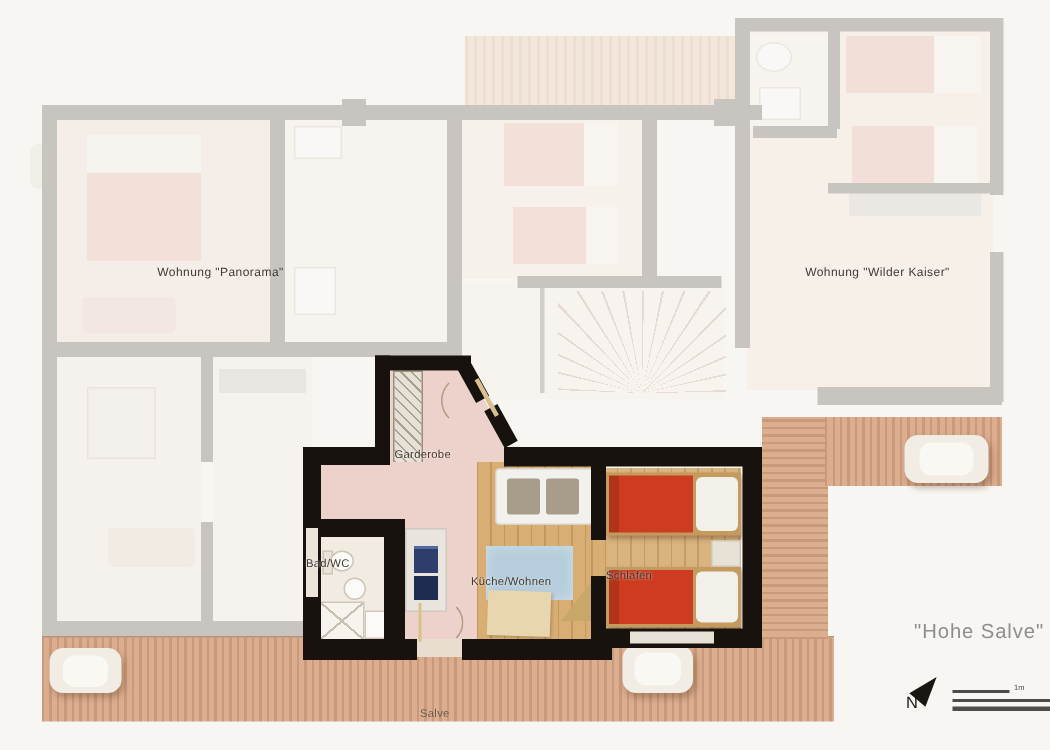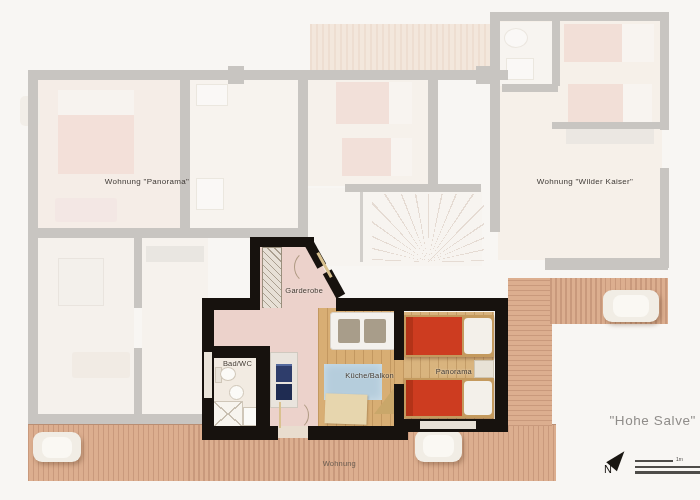--- a/index.html
+++ b/index.html
@@ -6,22 +6,22 @@
   #stage{position:relative;width:700px;height:500px;background:#f8f6f3;overflow:hidden;
          font-family:"Liberation Sans", sans-serif;}
   .a{position:absolute;}
   
   #faded{position:absolute;inset:0;opacity:.45;}
   .fwall{position:absolute;background:#8f8b86;}
   .fwall-thin{position:absolute;background:#a5a19c;}
   
   .awall{position:absolute;background:#17120e;}
   
-  .lbl{position:absolute;font-size:7.5px;line-height:9px;color:#41382f;text-align:right;
-       letter-spacing:.2px;white-space:nowrap;text-shadow:0 0 2px rgba(255,255,255,.8);}
+  .lbl{position:absolute;font-size:7.5px;line-height:9px;color:#41382f;text-align:left;
+       letter-spacing:.2px;white-space:nowrap;text-shadow:0 0 2px rgba(255,255,255,.8);margin-top:12px;}
   .biglbl{position:absolute;font-size:8px;line-height:10px;color:#3f3a36;text-align:center;
        letter-spacing:.3px;white-space:nowrap;}
   
   .deck-v{background:repeating-linear-gradient(90deg,#c9997c 0 1.5px,#dcae8f 1.5px 5px);}
   .deck-h{background:repeating-linear-gradient(0deg,#c9997c 0 1.5px,#dcae8f 1.5px 5px);}
   .chair{position:absolute;background:#f1ede5;border-radius:9px;
          box-shadow:2px 3px 4px rgba(96,62,38,.35);}
   .chair>i{position:absolute;left:18%;top:15%;width:64%;height:70%;background:#faf8f3;
          border-radius:8px;display:block;}
   .fan{background:repeating-conic-gradient(from 250deg at 50% 100%,rgba(176,142,120,.55) 0 1.2deg,transparent 1.2deg 11deg);}
@@ -104,21 +104,21 @@
   <div class="a deck-v" style="left:550px;top:278px;width:118px;height:46px;"></div>
   <div class="chair" style="left:33px;top:432px;width:48px;height:30px;">
       <i></i>
     </div>
   <div class="chair" style="left:415px;top:430px;width:47px;height:32px;">
       <i></i>
     </div>
   <div class="chair" style="left:603px;top:290px;width:56px;height:32px;">
       <i></i>
     </div>
-  <div class="lbl" style="left:280px;top:459px;width:76px;color:#6a5c50;text-shadow:none;">Wohnung</div>
+  <div class="lbl" style="left:280px;top:459px;width:76px;color:#6a5c50;text-shadow:none;">Salve</div>
 
   <div class="a" style="left:258px;top:245px;width:80px;height:66px;background:#ecd2cb;clip-path:polygon(0 0,66% 0,100% 74%,100% 100%,0 100%);"></div>
   <div class="a hatch" style="left:262px;top:247px;width:18px;height:60px;"></div>
   <div class="a" style="left:212px;top:308px;width:106px;height:42px;background:#ecd2cb;"></div>
   <div class="a" style="left:270px;top:350px;width:48px;height:78px;background:#ecd2cb;"></div>
   <div class="a" style="left:212px;top:356px;width:46px;height:70px;background:#f2ebe2;"></div>
   <div class="a wood" style="left:318px;top:308px;width:78px;height:118px;"></div>
   <div class="a wood" style="left:402px;top:312px;width:92px;height:108px;background-color:#d9b47e;"></div>
   <div class="a wood" style="left:394px;top:360px;width:10px;height:26px;"></div>
 
@@ -165,22 +165,22 @@
   <div class="a" style="left:278px;top:426px;width:30px;height:12px;background:#e9ddcf;"></div>
   <div class="a" style="left:279px;top:402px;width:2px;height:26px;background:#d9c18f;"></div>
   <div class="a" style="left:279px;top:400px;width:28px;height:28px;border:1px solid rgba(150,130,100,.7);border-color:transparent rgba(150,130,100,.7) transparent transparent;border-radius:50%;"></div>
   <div class="awall" style="left:212px;top:346px;width:46px;height:12px;"></div>
   <div class="awall" style="left:256px;top:346px;width:14px;height:82px;"></div>
   <div class="awall" style="left:394px;top:298px;width:10px;height:62px;"></div>
   <div class="awall" style="left:394px;top:384px;width:10px;height:44px;"></div>
 
   <div class="lbl" style="left:263px;top:286px;width:60px;">Garderobe</div>
   <div class="lbl" style="left:204px;top:359px;width:48px;">Bad/WC</div>
-  <div class="lbl" style="left:314px;top:371px;width:80px;">Küche/Balkon</div>
-  <div class="lbl" style="left:404px;top:367px;width:68px;">Panorama</div>
+  <div class="lbl" style="left:314px;top:371px;width:80px;">Küche/Wohnen</div>
+  <div class="lbl" style="left:404px;top:367px;width:68px;">Schlafen</div>
 
   <div id="hohesalve-label">
     <div>"Hohe Salve"</div>
   </div>
   <div class="a" style="left:611px;top:449px;width:0;height:0;border-left:7px solid transparent;border-right:7px solid transparent;border-bottom:20px solid #1a1712;transform:rotate(40deg);"></div>
   <div id="north-n">N</div>
   <div class="scaleline" style="left:635px;top:460px;width:38px;height:2px;"></div>
   <div id="scale-1m">1m</div>
   <div class="scaleline" style="left:635px;top:466px;width:65px;height:2px;"></div>
   <div class="scaleline" style="left:635px;top:471px;width:65px;height:3px;"></div>

